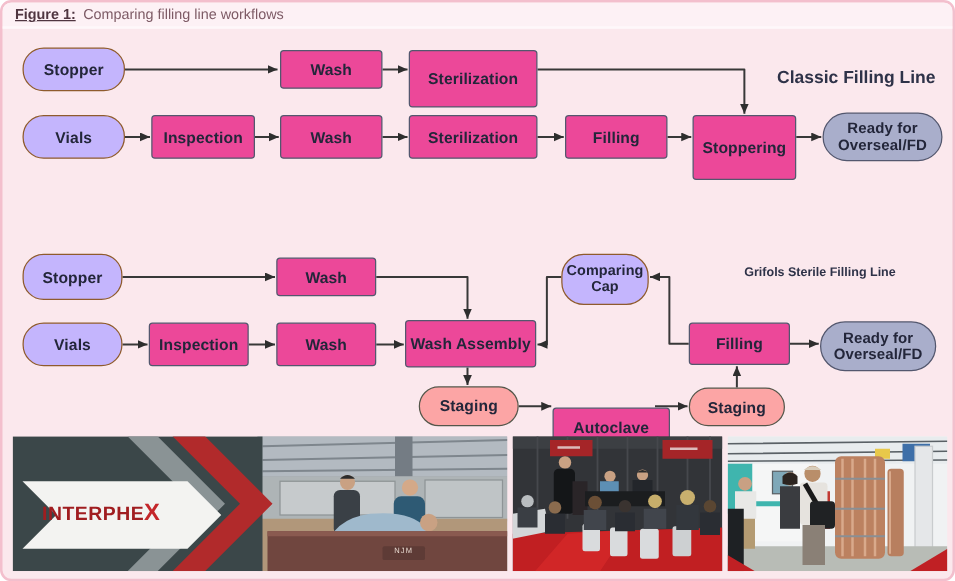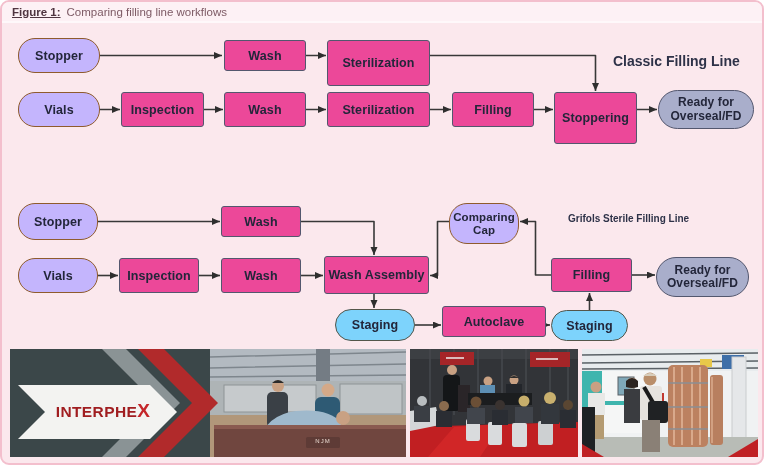--- a/index.html
+++ b/index.html
@@ -12,25 +12,25 @@
   .titlebar .fig-label{font-weight:bold;color:#4F3540;margin-right:6px;text-decoration:underline;}
   .canvas{position:absolute;left:0;top:23px;width:764px;height:324px;}
   svg.arrows{position:absolute;left:0;top:0;}
   .node{position:absolute;display:flex;flex-direction:column;align-items:center;justify-content:center;
         text-align:center;font-weight:bold;font-size:12.5px;color:#23263A;box-sizing:border-box;
         line-height:1.12;letter-spacing:0.1px;}
   .node span{display:block;}
   .orange{background:#c4b5fd;border:1.6px solid #8F5B2D;border-radius:17px;}
   .blue{background:#ec4899;border:1.6px solid #53576E;border-radius:3px;}
   .bluepill{background:#A9AECB;border:1.6px solid #53576E;border-radius:20px;font-size:12px;}
-  .green{background:#7dd3fc;border:1.6px solid #54564A;border-radius:16px;}
-  .caption{position:absolute;font-weight:bold;color:#2E3248;}
+  .green{background:#fca5a5;border:1.6px solid #54564A;border-radius:16px;}
+  .caption{position:absolute;font-weight:bold;color:#2E3248;text-align:center;}
   .photos{position:absolute;left:8px;top:347px;width:748px;height:108px;display:flex;gap:4px;}
   .photo{position:relative;height:108px;overflow:hidden;flex:none;}
-  .interphex-logo{position:absolute;left:32px;top:51px;width:122px;text-align:center;
+  .interphex-logo{position:absolute;left:10px;top:51px;width:122px;text-align:center;
                   font-weight:bold;font-size:15.5px;color:#A01D20;letter-spacing:0.4px;white-space:nowrap;}
   .interphex-logo .logo-x{color:#C4262A;font-size:19px;font-weight:bold;}
   .njm-label{position:absolute;left:297px;top:89px;width:32px;text-align:center;
              font-size:6px;color:#E8D9CF;letter-spacing:1px;}
 </style>
 </head>
 <body>
 
 <div class="page">
   <div class="frame">
@@ -136,21 +136,21 @@
         <span>Filling</span>
       </div>
       <div class="node bluepill" style="left:654px;top:232px;width:93px;height:40px">
         <span>Ready for</span>
         <span>Overseal/FD</span>
       </div>
 
       <div class="node green" style="left:333px;top:284px;width:80px;height:32px">
         <span>Staging</span>
       </div>
-      <div class="node blue" style="left:440px;top:281px;width:104px;height:31px">
+      <div class="node blue" style="left:440px;top:301px;width:94px;height:31px">
         <span>Autoclave</span>
       </div>
       <div class="node green" style="left:549px;top:285px;width:77px;height:31px">
         <span>Staging</span>
       </div>
     </div>
 
     <div class="photos">
 
       <div class="photo" style="width:396px">

